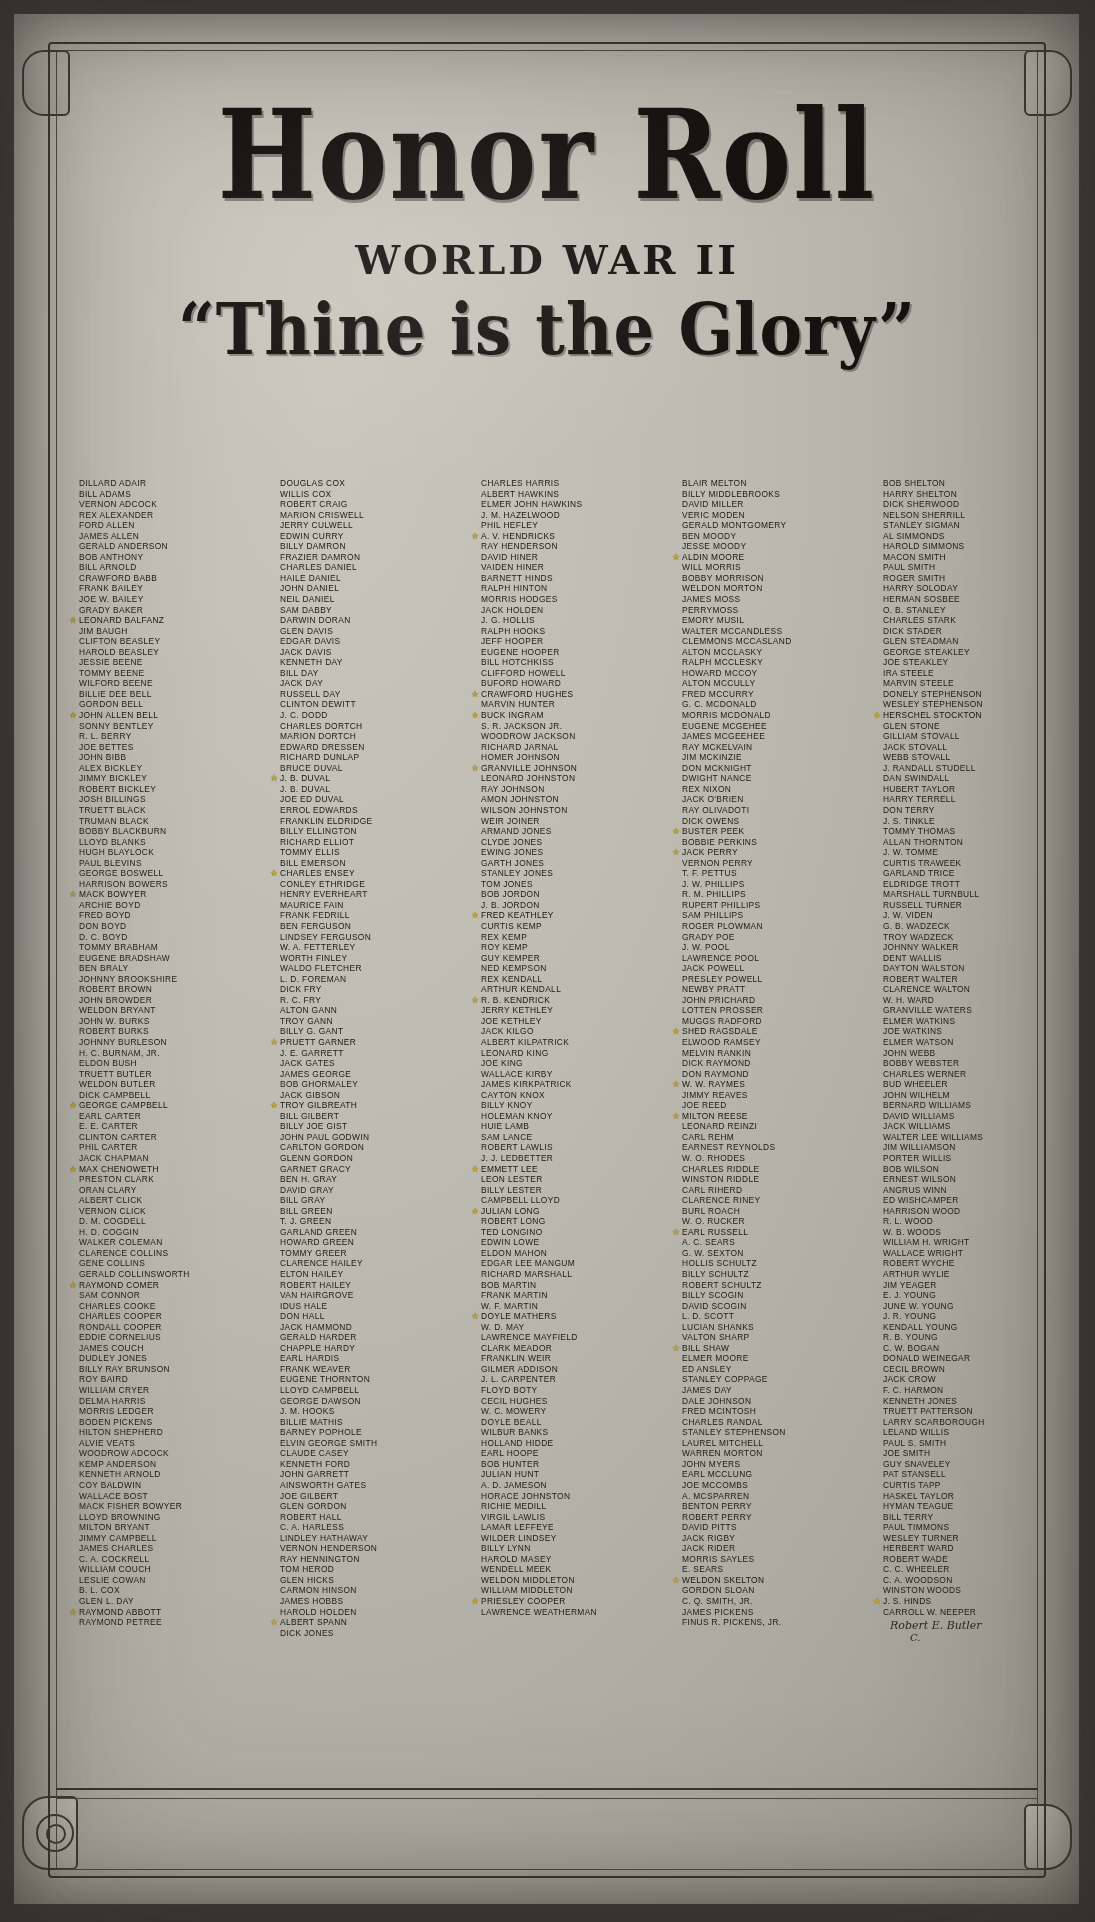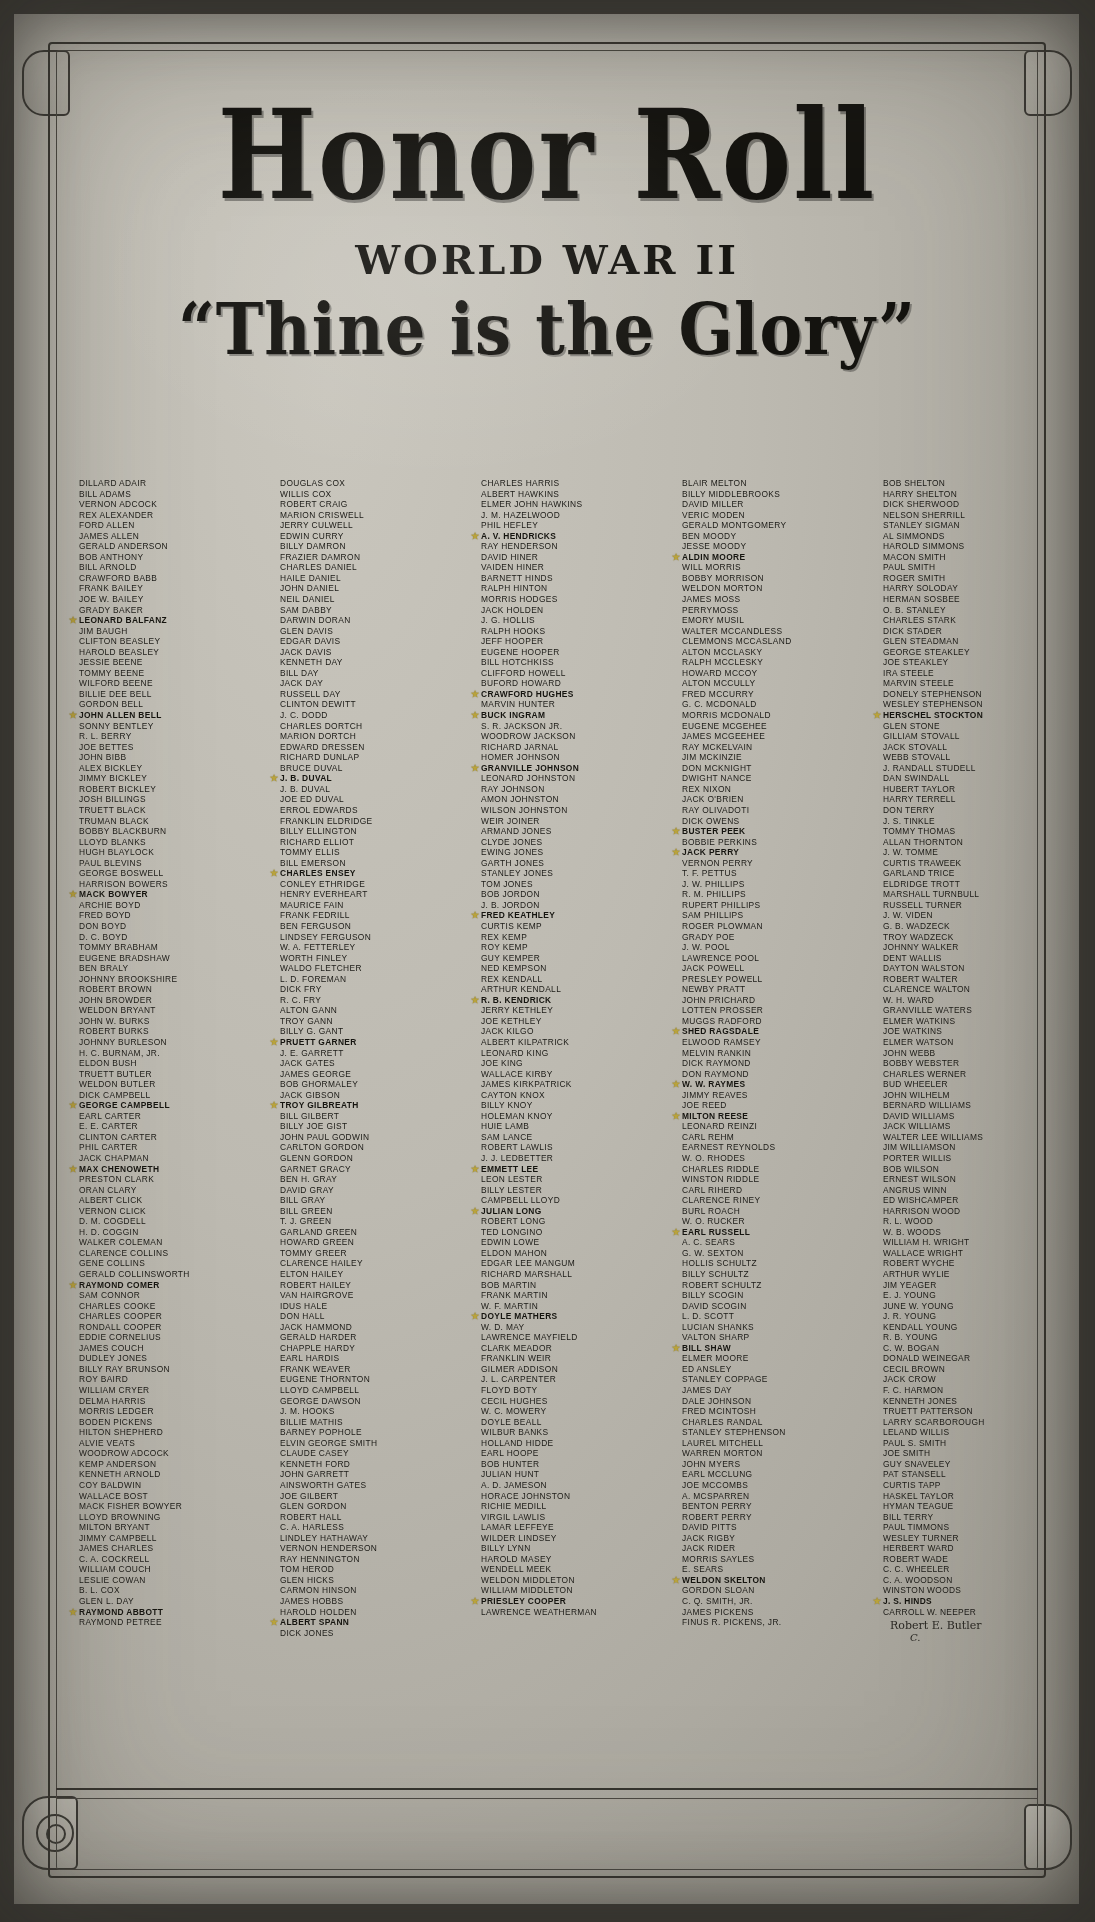--- a/index.html
+++ b/index.html
@@ -116,24 +116,25 @@
     text-transform:uppercase;
     padding-left:9px;
   }
   .name.star:before{
     content:"\2605";
     position:absolute;left:-1px;top:0px;
     font-size:9px;line-height:10.55px;
     color:#b9a33c;
     text-shadow:0 0 1px #6e6124;
   }
-  .name.gold{color:#15140f;font-weight:700;}
+  .name.gold{color:#15140f;font-weight:400;}
   .signature{
     margin-top:2px;padding-left:16px;
     font-family:"DejaVu Serif", serif;
+    font-style:italic;
     font-size:11px;
     color:#2a2823;
   }
   .sig-flourish{
     padding-left:36px;font-family:"DejaVu Serif", serif;font-style:italic;
     font-size:10px;color:#2a2823;
   }
   .col-last .name{letter-spacing:.3px;}
   
   .glare{

